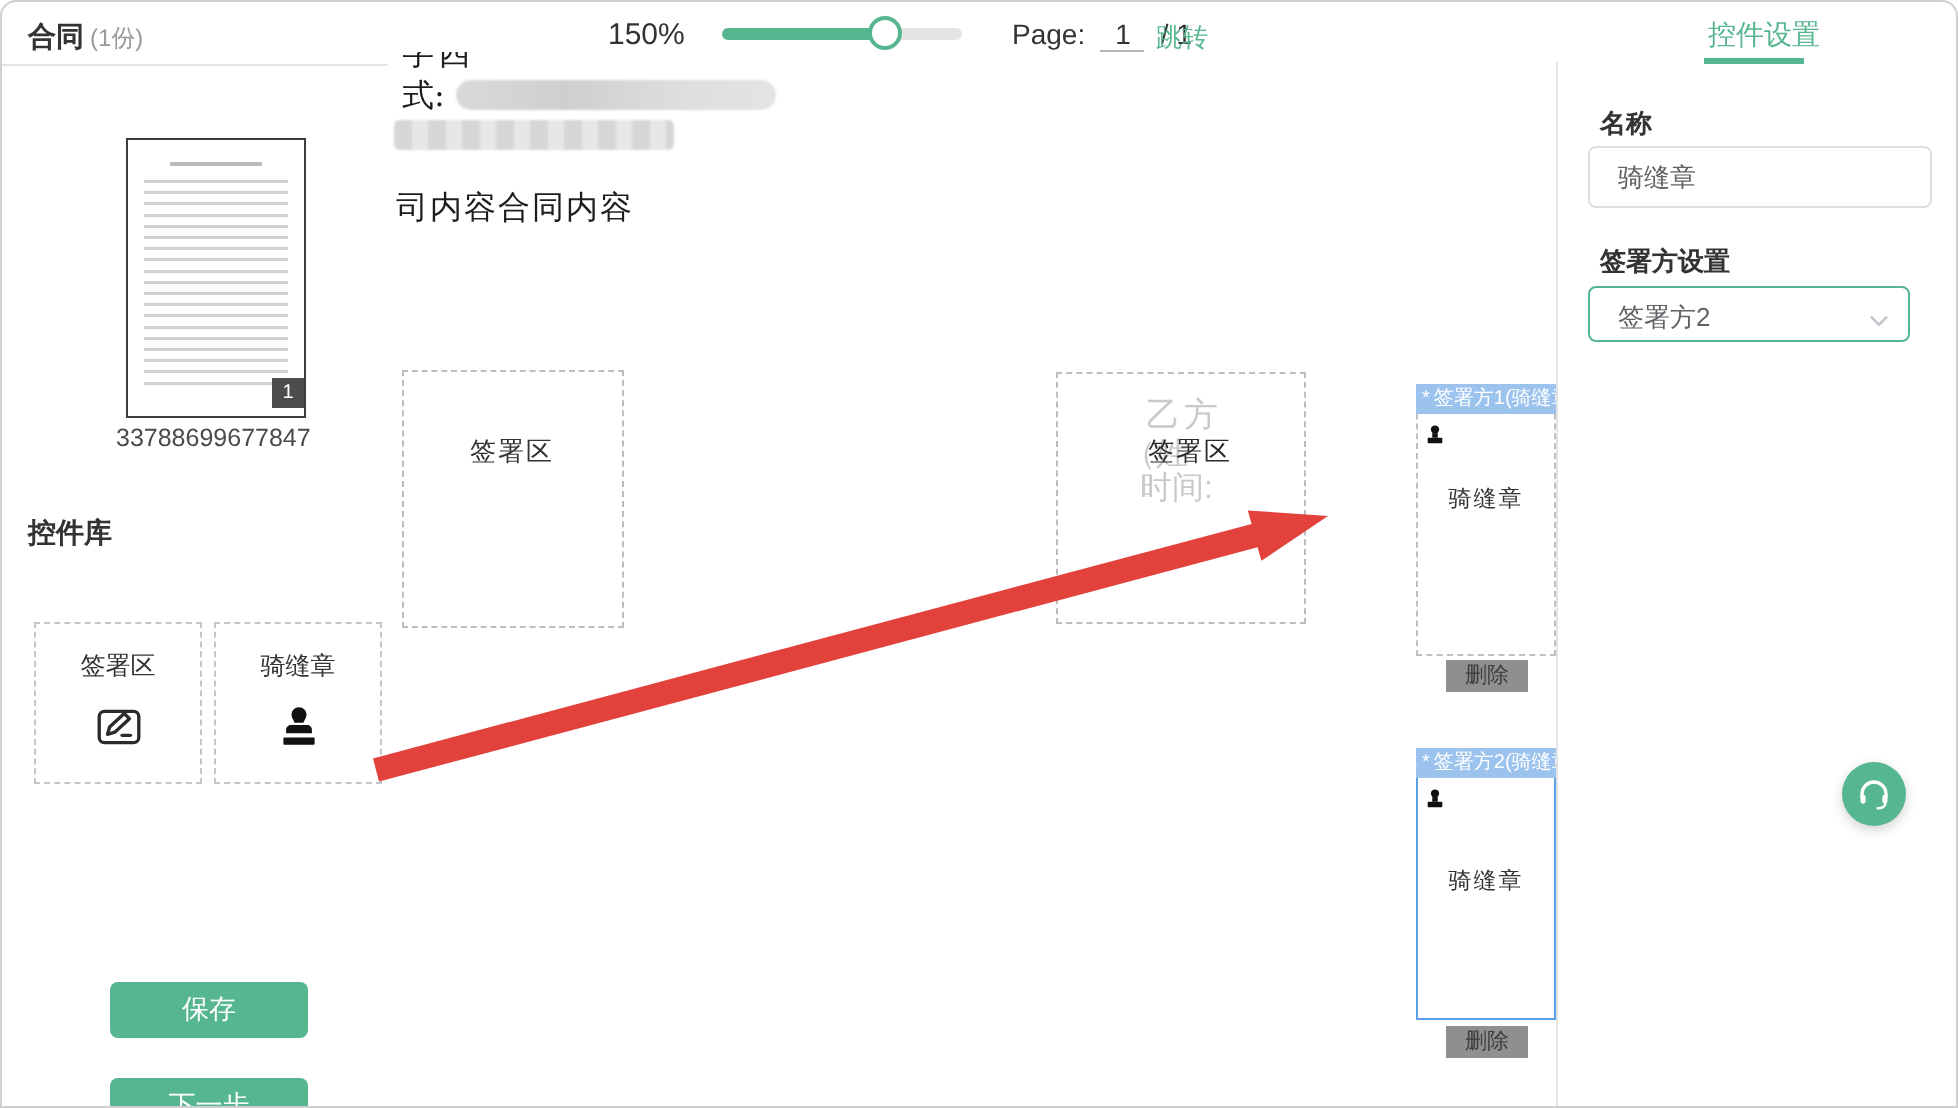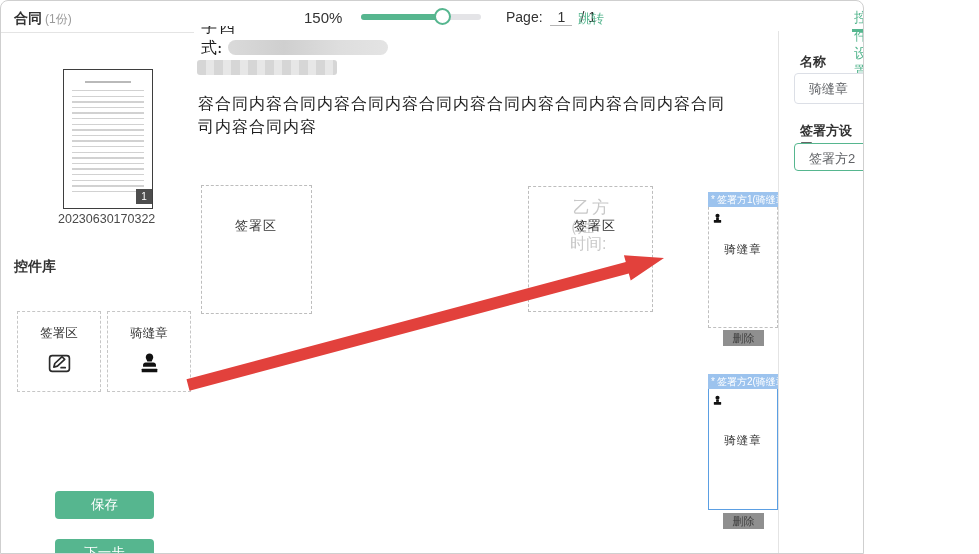--- a/index.html
+++ b/index.html
@@ -1,18 +1,18 @@
 <!DOCTYPE html>
 <html><head>
 <meta charset="utf-8">
 <style>
   * { margin:0; padding:0; box-sizing:border-box; }
   html,body { background:#fff; }
   body { font-family:"Liberation Sans", sans-serif; }
-  .app { position:relative; width:864px; height:554px; background:#fff;
+  .app { position:relative; width:979px; height:554px; background:#fff;
          border:1px solid #cfcfcf; border-radius:8px 8px 0 0; overflow:hidden;padding-left:28px; }
   .abs { position:absolute; }
 
   
   .tb-doc { left:13px; top:9px; font-size:14px; color:#333; font-weight:bold; }
   .tb-doc .count { font-weight:normal; font-size:12px; color:#9a9a9a; margin-left:3px; }
   .tb-zoom { left:303px; top:8px; font-size:15px; color:#333;text-align:center; }
   .slider-track { left:360px; top:13px; width:120px; height:6px; background:#e4e4e7; border-radius:3px; }
   .slider-fill { position:absolute; left:0; top:0; height:6px; width:82px; background:#56b68f; border-radius:3px; }
   .slider-handle { left:433px; top:7px; width:17px; height:17px; background:#fff;
@@ -121,21 +121,21 @@
   <div class="abs tb-settings-underline"></div>
   <div class="abs tb-border-left"></div>
   <div class="abs panel-divider"></div>
 
 
   <div class="abs thumb">
     <div class="thumb-title"></div>
     <div class="thumb-lines"></div>
     <div class="thumb-badge">1</div>
   </div>
-  <div class="abs thumb-id">20230630170322</div>
+  <div class="abs thumb-id">33788699677847</div>
 
   <div class="abs lib-title">控件库</div>
 
   <div class="abs lib-box" style="left:16px;">
     <span class="lbl">签署区</span>
     <span class="ico">
       <svg width="25" height="25" viewBox="0 0 24 24" fill="none" stroke="#2b2b2b" stroke-width="1.6" stroke-linecap="round" stroke-linejoin="round">
         <rect x="2.5" y="4.5" width="19" height="15" rx="2.5"></rect>
         <path d="M6.5 15.5l1-3.5 7-6.5 2.5 2.5-7 6.5z"></path>
         <path d="M13.5 16h4"></path>
@@ -155,21 +155,20 @@
 
   <button class="abs btn-green btn-save">保存</button>
   <button class="abs btn-green btn-next">下一步</button>
 
   <div class="abs doc">
     <div class="abs serif doc-clip">字四</div>
     <div class="abs serif doc-form">式:</div>
     <div class="abs redact1"></div>
     <div class="abs redact2"></div>
     <div class="abs serif doc-par">
-      <div>容合同内容合同内容合同内容合同内容合同内容合同内容合同内容合同</div>
       <div>司内容合同内容</div>
     </div>
 
     <div class="abs sign-box sign-box-1">
       <span class="lbl">签署区</span>
     </div>
 
     <div class="abs sign-box sign-box-2">
       <span class="ghost g-name">乙方</span>
       <span class="ghost g-hidden">（姓</span>

